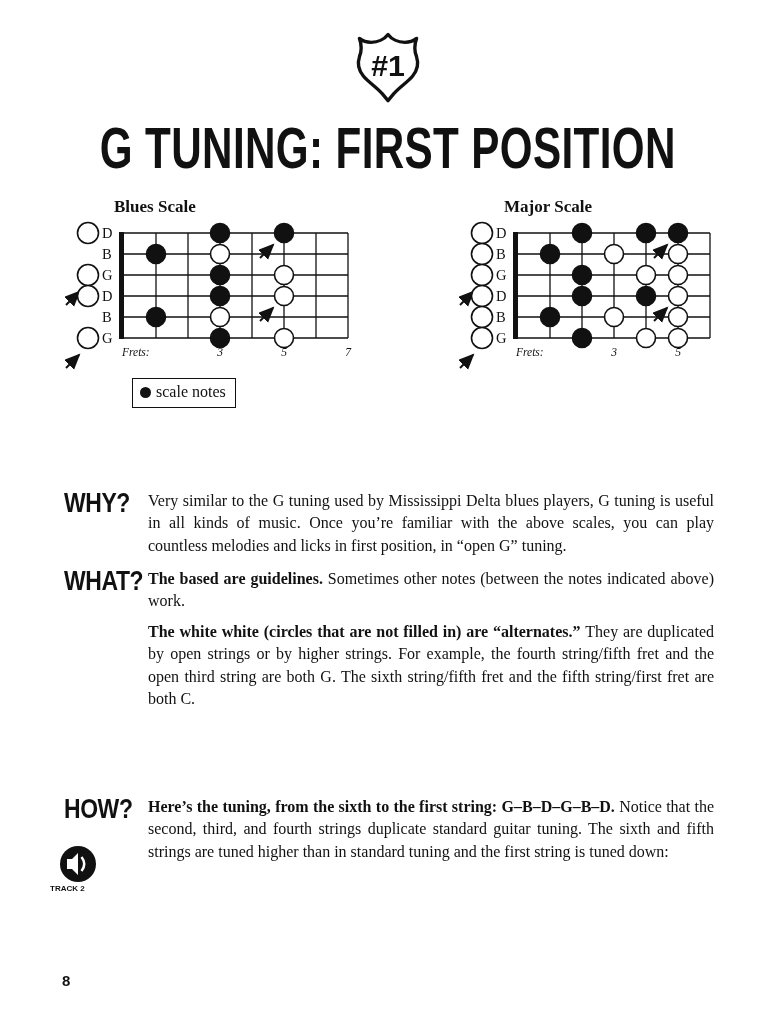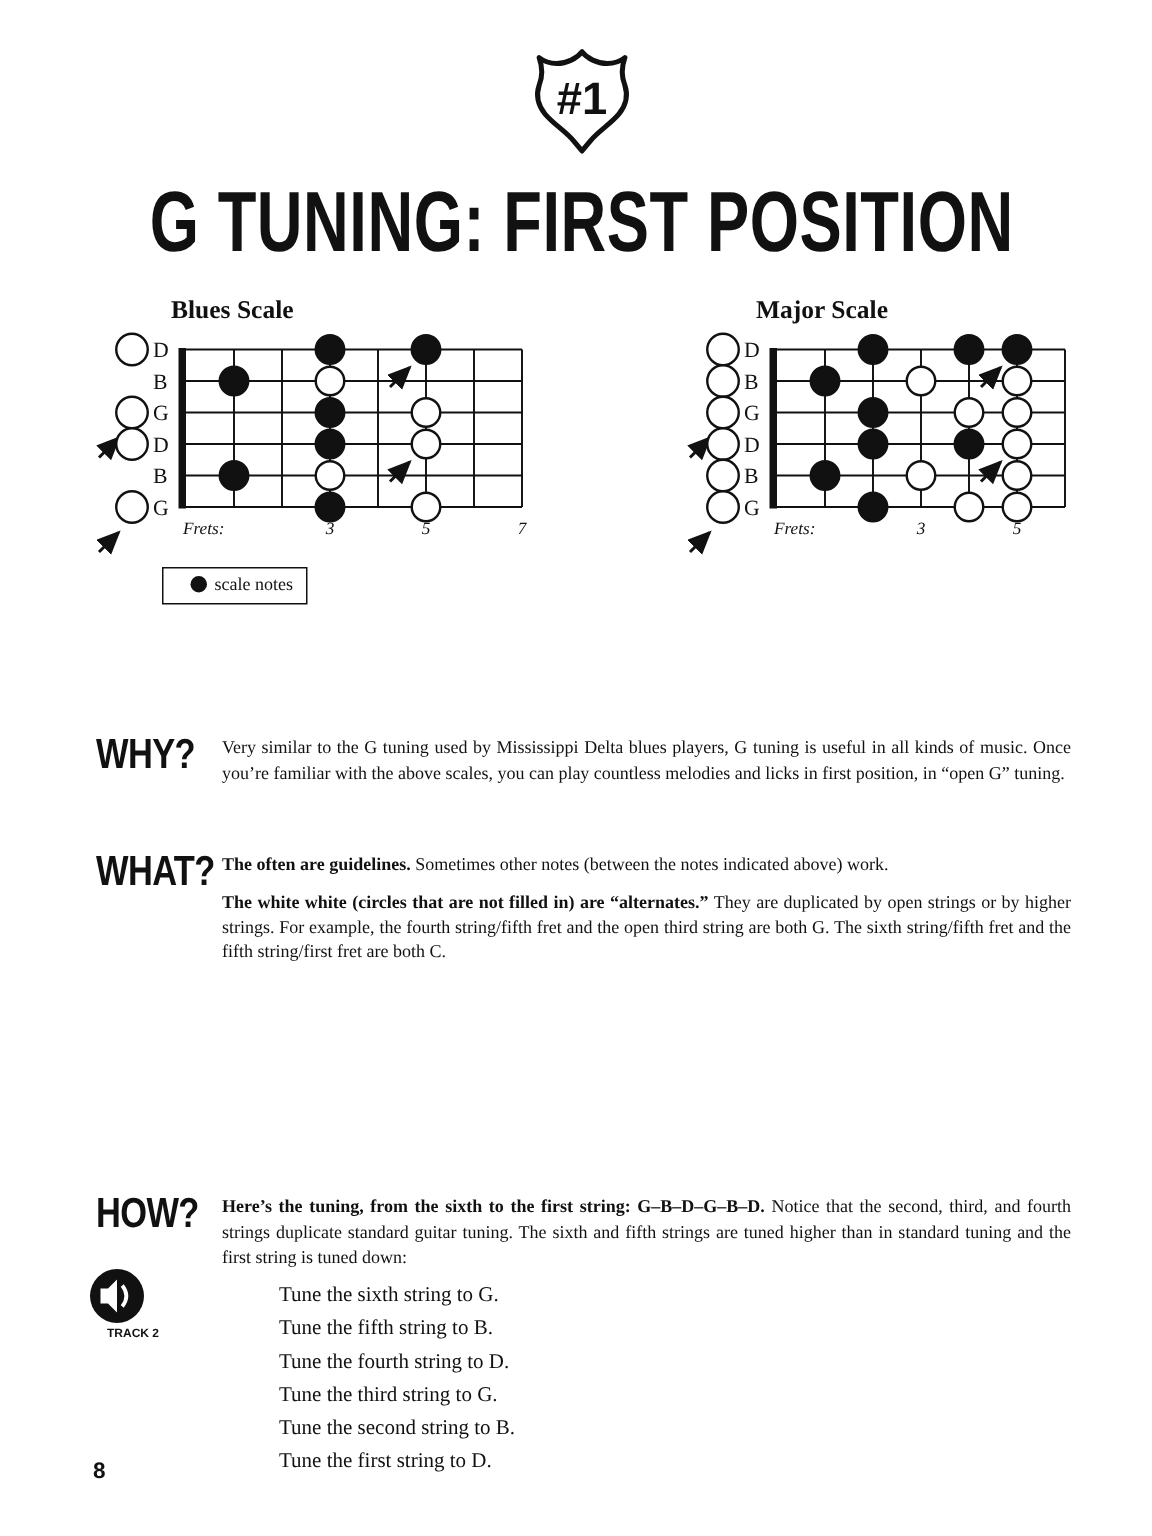--- a/index.html
+++ b/index.html
@@ -5,38 +5,38 @@
   *{box-sizing:border-box}
   html,body{margin:0;padding:0;background:#fff}
   .page{position:relative;width:768px;height:1024px;background:#fff;color:#111;
         font-family:"Liberation Serif",serif;overflow:hidden}
   .badge{position:absolute;left:352px;top:30px}
   .title{position:absolute;top:120px;left:0;width:768px;text-align:center;
          font-family:"Liberation Sans",sans-serif;font-weight:bold;font-size:57px;
          line-height:1;transform:scaleX(0.74);letter-spacing:.5px;white-space:nowrap}
   .dlabel{position:absolute;font-weight:bold;font-size:17px}
   .diagram{position:absolute}
-  .legend{position:absolute;left:108px;top:378px;border:1.5px solid #111;
-          padding:3px 9px 4px 18px;font-size:12px;line-height:1.3;background:#fff}
+  .legend{position:absolute;left:132px;top:378px;border:1.5px solid #111;
+          padding:3px 9px 4px 7px;font-size:16px;line-height:1.3;background:#fff}
   .legend-row{display:flex;align-items:center;gap:5px;white-space:nowrap}
   .dot{width:11px;height:11px;border-radius:50%;flex:0 0 auto}
   .dot.filled{background:#111}
   .dot.open{border:1.6px solid #111;background:#fff;width:12px;height:12px}
   .qhead{position:absolute;left:64px;font-family:"Liberation Sans",sans-serif;
          font-weight:bold;font-size:28px;transform:scaleX(0.82);transform-origin:0 0;
          letter-spacing:-.5px;white-space:nowrap}
-  .col{position:absolute;left:148px;width:566px;font-size:12px;line-height:1.4;
+  .col{position:absolute;left:148px;width:566px;font-size:16px;line-height:1.4;
        text-align:justify}
   .col p{margin:0 0 8px}
   .b{font-weight:bold}
   .i{font-style:italic}
   .steps{position:absolute;left:186px;top:856px;font-size:14px;line-height:1.2}
   .steps p{margin:0 0 5.5px}
   .trackicon{position:absolute;left:58px;top:844px}
-  .tracklabel{position:absolute;left:50px;top:884px;width:56px;text-align:right;
+  .tracklabel{position:absolute;left:50px;top:884px;width:56px;text-align:left;
               font-family:"Liberation Sans",sans-serif;font-weight:bold;font-size:8px}
   .pagenum{position:absolute;left:62px;top:972px;font-weight:bold;font-size:15px;
            font-family:"Liberation Sans",sans-serif}
 </style>
 </head>
 <body>
 
 <div class="page">
 
   <div class="badge">
@@ -170,42 +170,34 @@
     </div>
   </div>
 
   <div class="qhead" style="top:487px">WHY?</div>
   <div class="col" style="top:490px">
       <p><span>Very similar to the G tuning used by Mississippi Delta blues players, G tuning is useful in all kinds of music. Once you’re familiar with the above scales, you can play countless melodies and licks in first position, in “open G” tuning.</span></p>
     </div>
 
   <div class="qhead" style="top:565px">WHAT?</div>
   <div class="col" style="top:568px">
-      <p><span class="b">The often are guidelines. </span><span>Sometimes other notes (between the notes indicated above) work.</span></p>
+      <p><span class="b">The based are guidelines. </span><span>Sometimes other notes (between the notes indicated above) work.</span></p>
       <p><span class="b">The white white (circles that are not filled in) are “alternates.” </span><span>They are duplicated by open strings or by higher strings. For example, the fourth string/fifth fret and the open third string are both G. The sixth string/fifth fret and the fifth string/first fret are both C.</span></p>
     </div>
 
   <div class="qhead" style="top:793px">HOW?</div>
   <div class="col" style="top:796px">
       <p><span class="b">Here’s the tuning, from the sixth to the first string: G–B–D–G–B–D. </span><span>Notice that the second, third, and fourth strings duplicate standard guitar tuning. The sixth and fifth strings are tuned higher than in standard tuning and the first string is tuned down:</span></p>
     </div>
 
   <div class="trackicon">
     <svg width="40" height="40" viewBox="0 0 40 40">
       <circle cx="20" cy="20" r="18" fill="#111"></circle>
       <polygon points="9,15 14,15 20,9 20,31 14,25 9,25" fill="#fff"></polygon>
       <path d="M23.5,13 Q29,20 23.5,27" stroke="#fff" stroke-width="2.5" fill="none"></path>
     </svg>
   </div>
   <div class="tracklabel">TRACK 2</div>
 
-  <div class="steps">
-      <p>Tune the sixth string to G.</p>
-      <p>Tune the fifth string to B.</p>
-      <p>Tune the fourth string to D.</p>
-      <p>Tune the third string to G.</p>
-      <p>Tune the second string to B.</p>
-      <p>Tune the first string to D.</p>
-    </div>
 
   <div class="pagenum">8</div>
 
 </div>
 
 </body></html>

